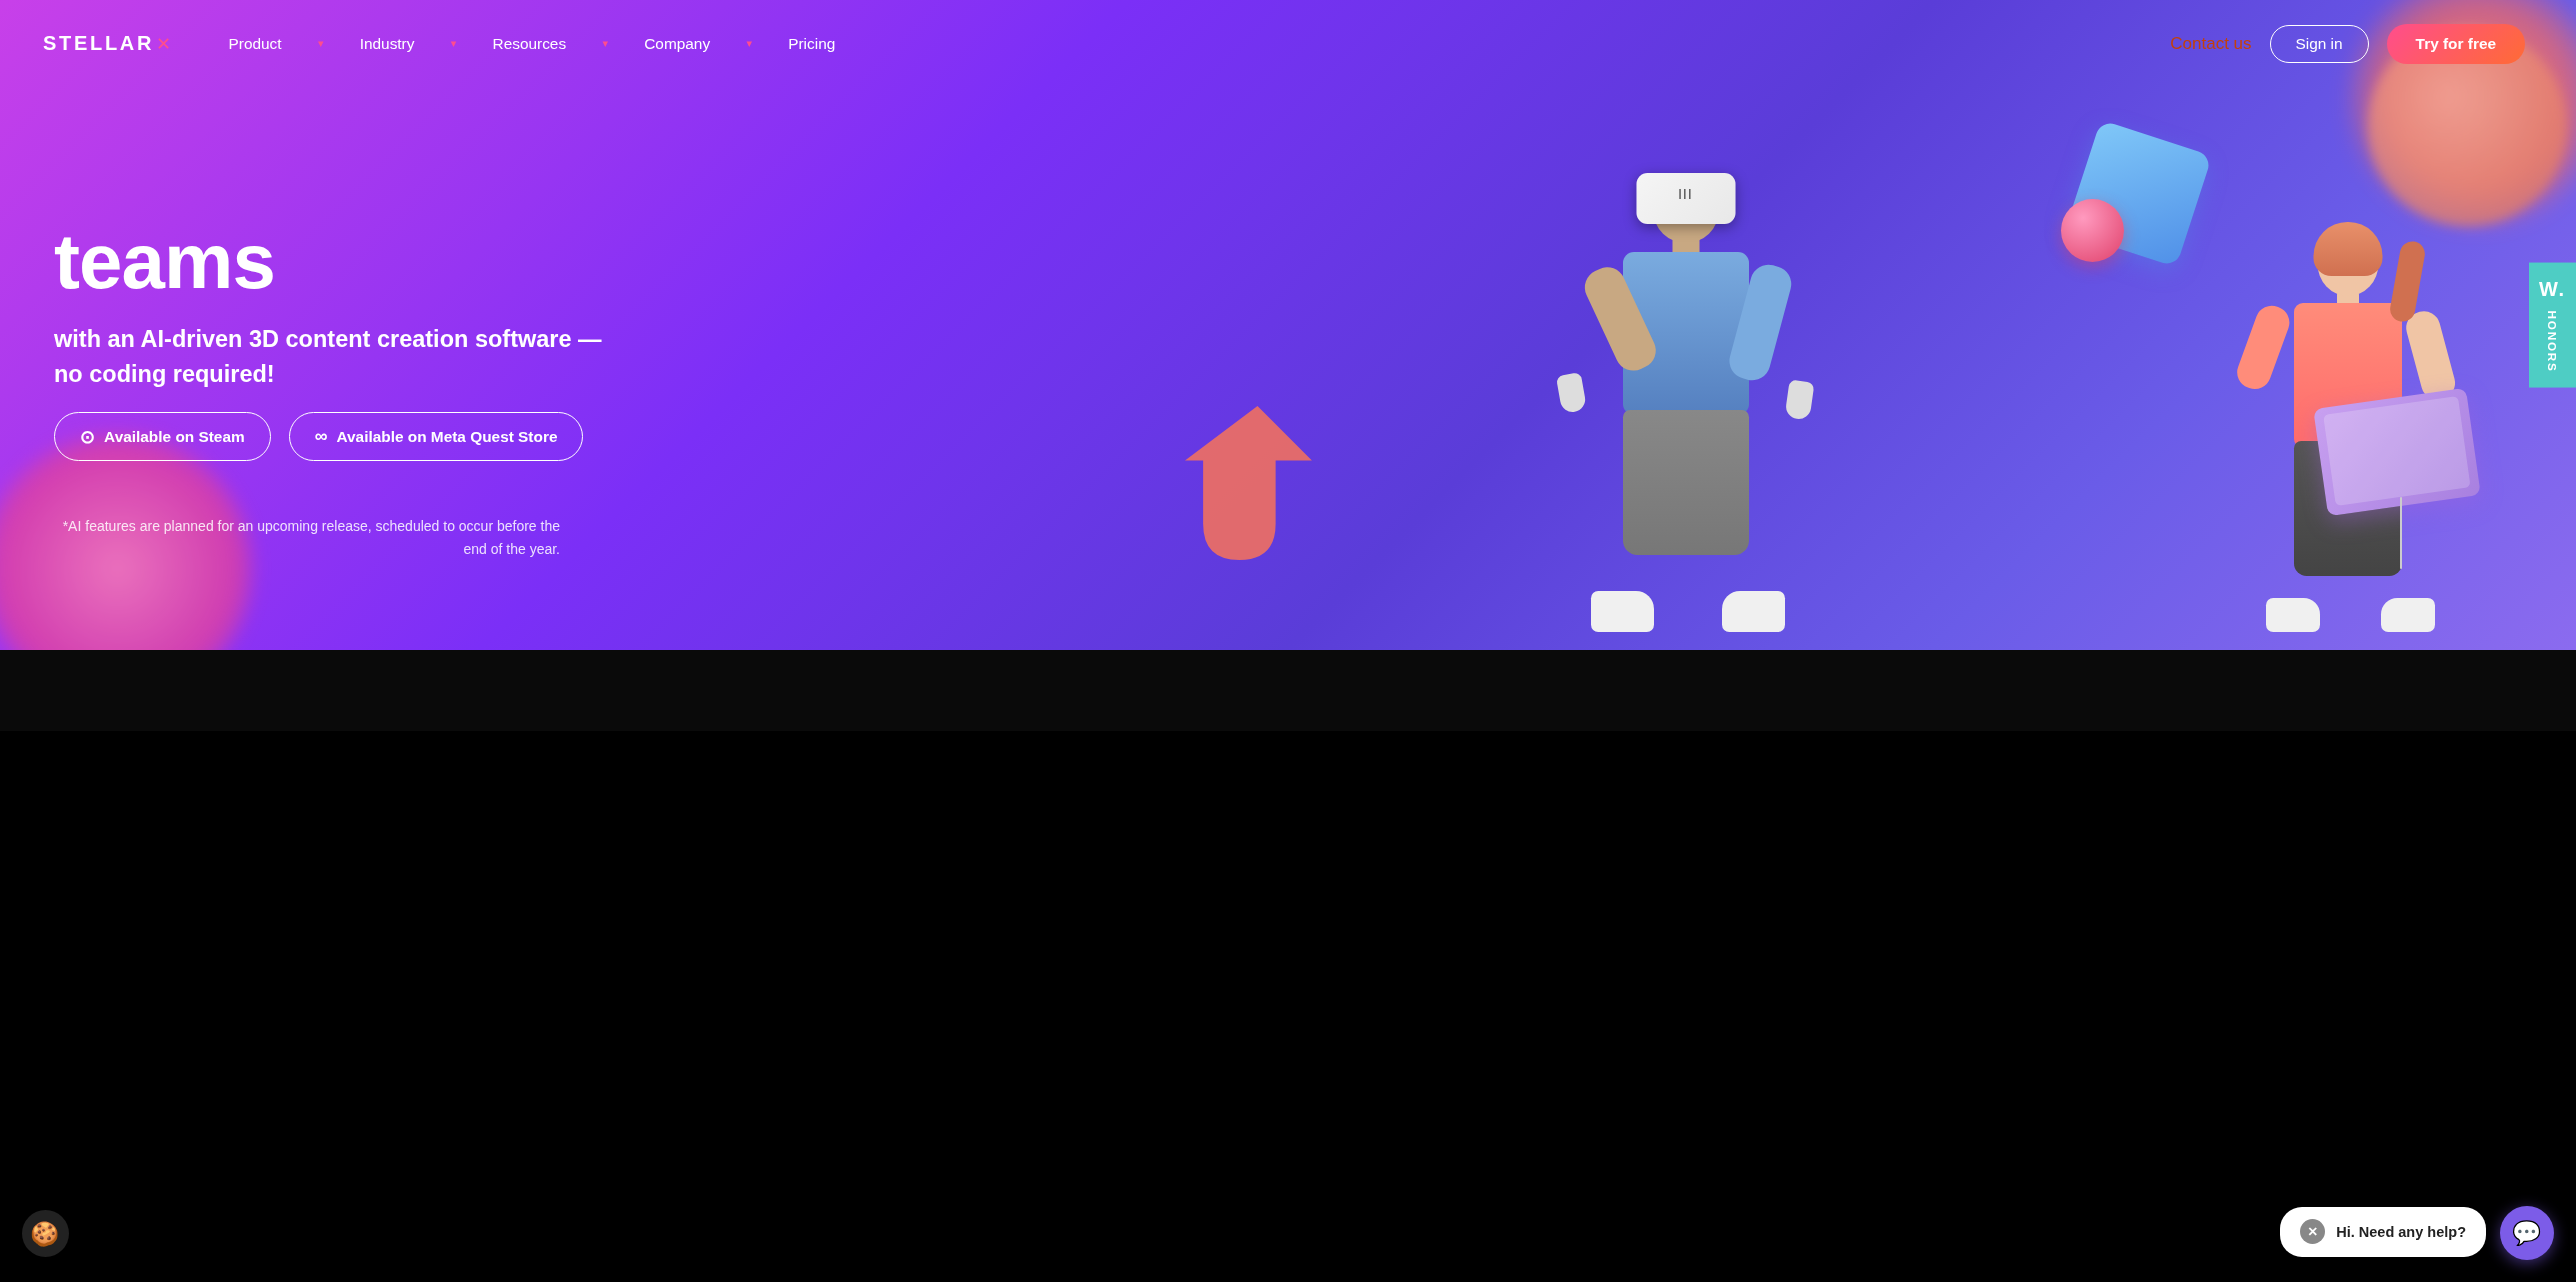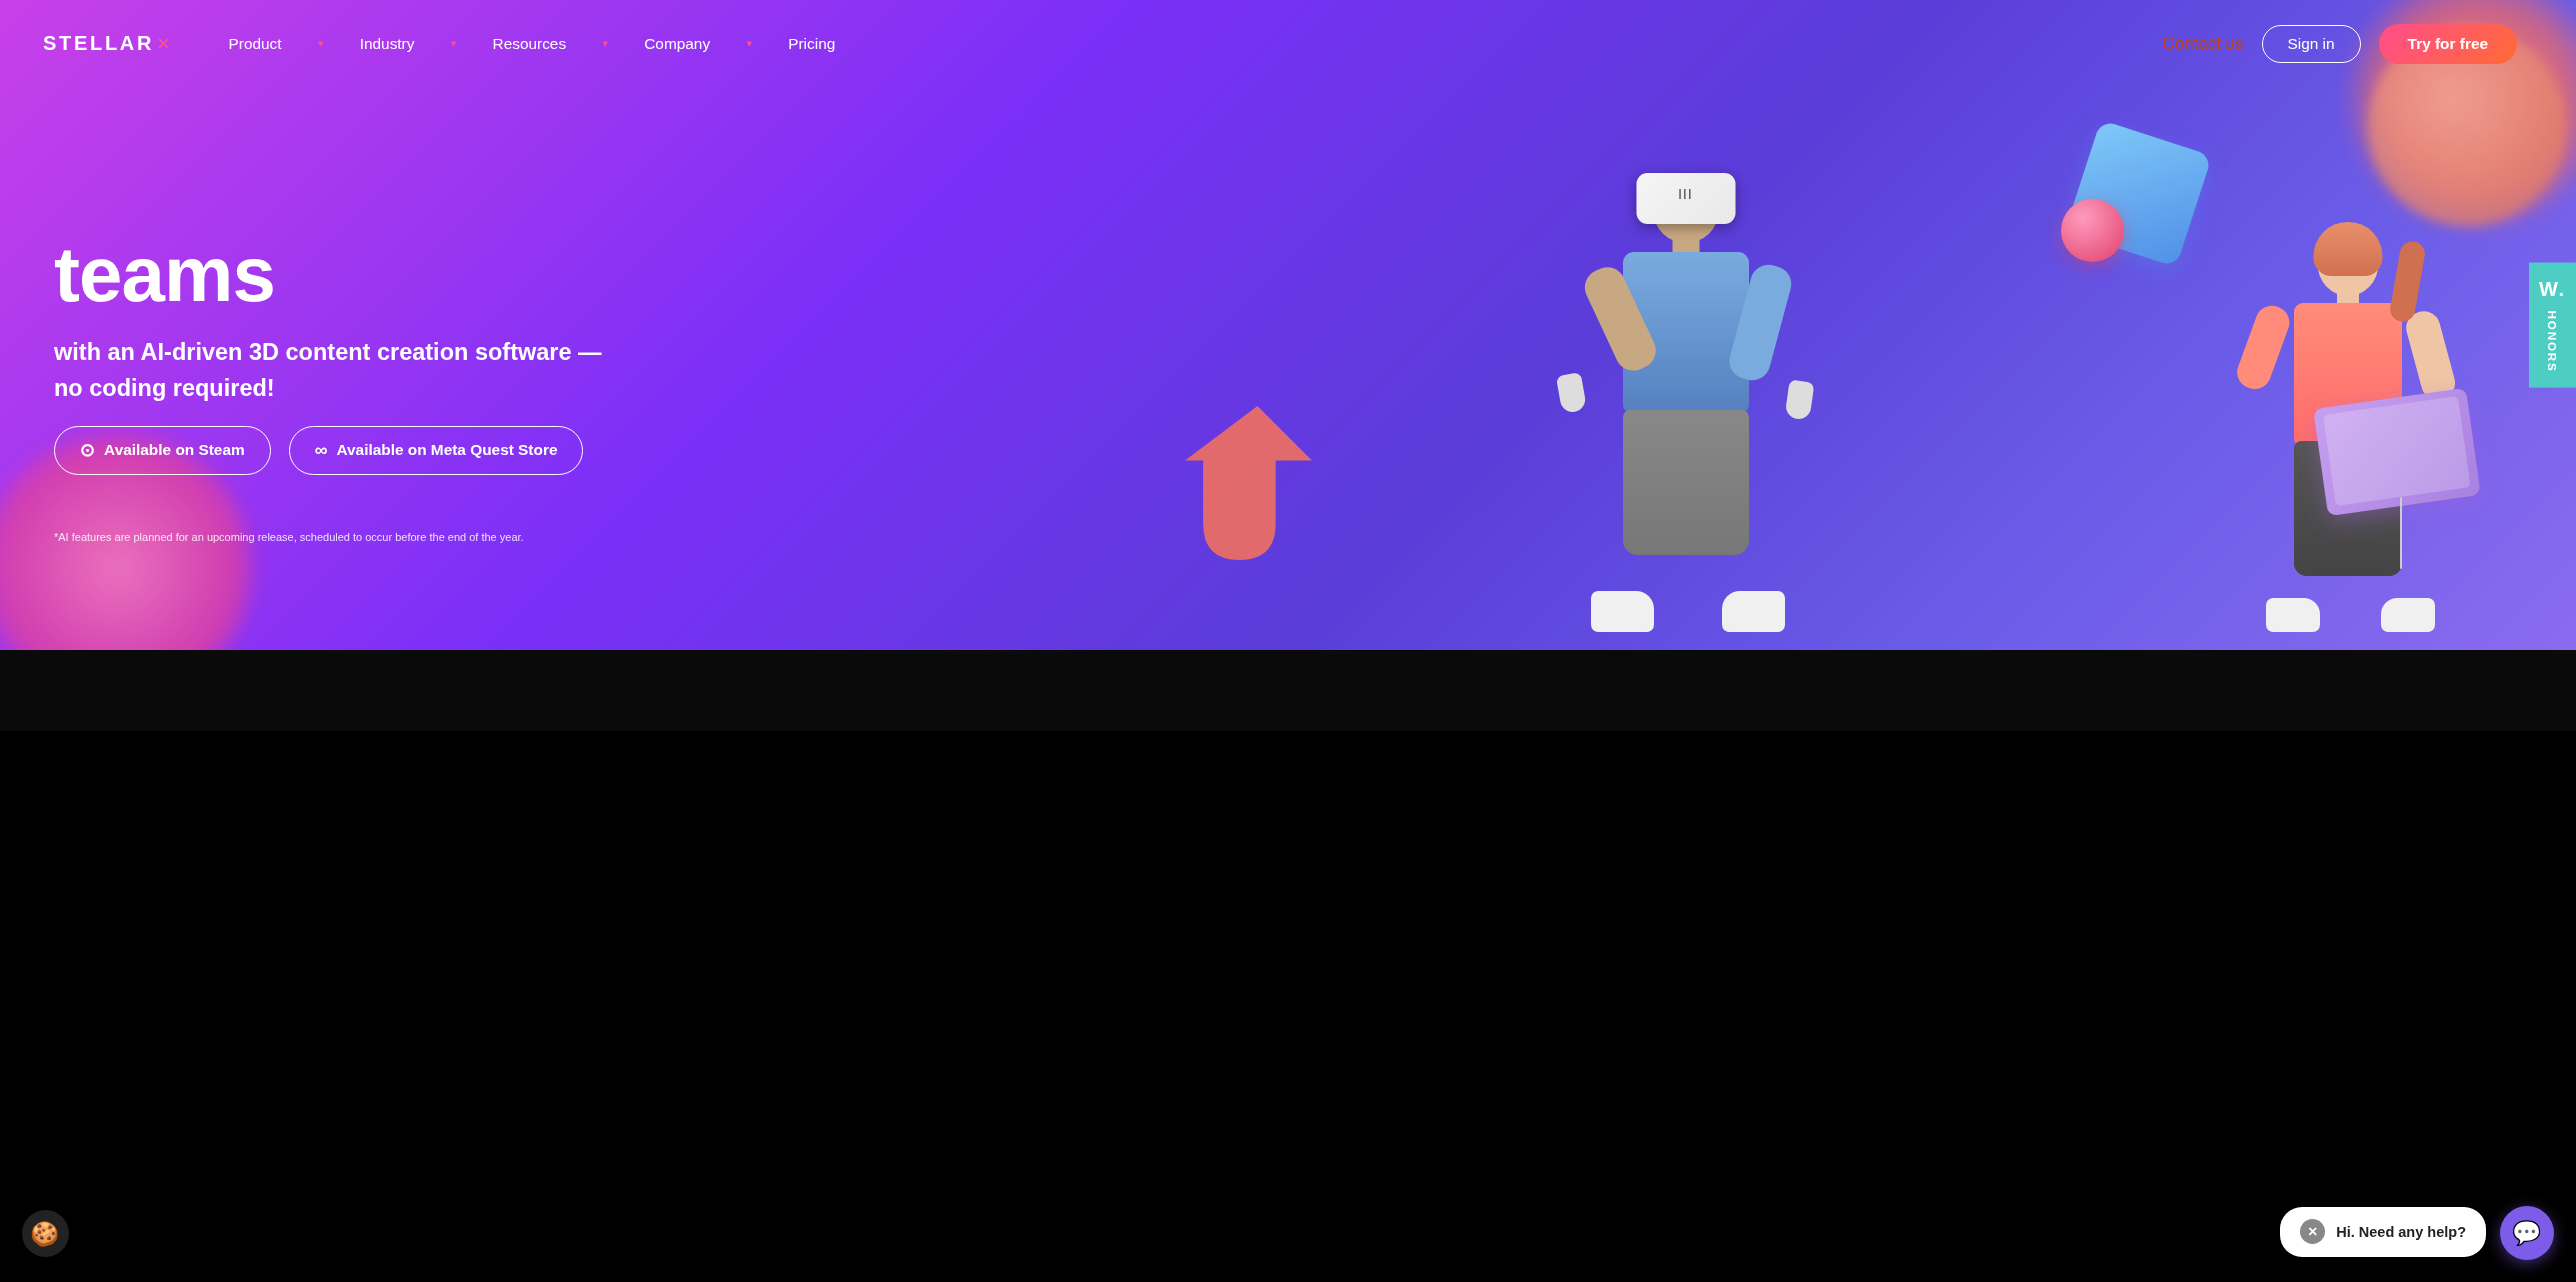--- a/index.html
+++ b/index.html
@@ -1,21 +1,21 @@
 <!DOCTYPE html>
 <html style="font-size:14.5px"><head>
   <meta charset="utf-8">
   <style>
     * { margin: 0; padding: 0; box-sizing: border-box; }
     body { font-family: 'Segoe UI', Arial, sans-serif; overflow-x: hidden; background: #000; }
 
     
     nav {
       position: absolute;
-      top: 0; left: 0; right: 16px;
+      top: 0; left: 0; right: 8px;
       z-index: 10;
       display: flex;
       align-items: center;
       padding: 11px 43px;
       height: 87px;
       background: transparent;
     }
     .nav-logo {
       display: flex;
       align-items: center;
@@ -155,24 +155,25 @@
       font-size: 15.4px;
       font-weight: 600;
       cursor: pointer;
       background: transparent;
       white-space: nowrap;
     }
     .btn-icon {
       font-size: 18px;
     }
     .hero-disclaimer {
-      font-size: 11px;
+      font-size: 14px;
       color: rgba(255,255,255,0.85);
       line-height: 1.6;
       max-width: 506px;
+      text-align: right;
     }
 
     
     .honors-badge {
       position: absolute;
       right: 0;
       top: 50%;
       transform: translateY(-50%);
       width: 47px;
       background: #4ecdc4;

